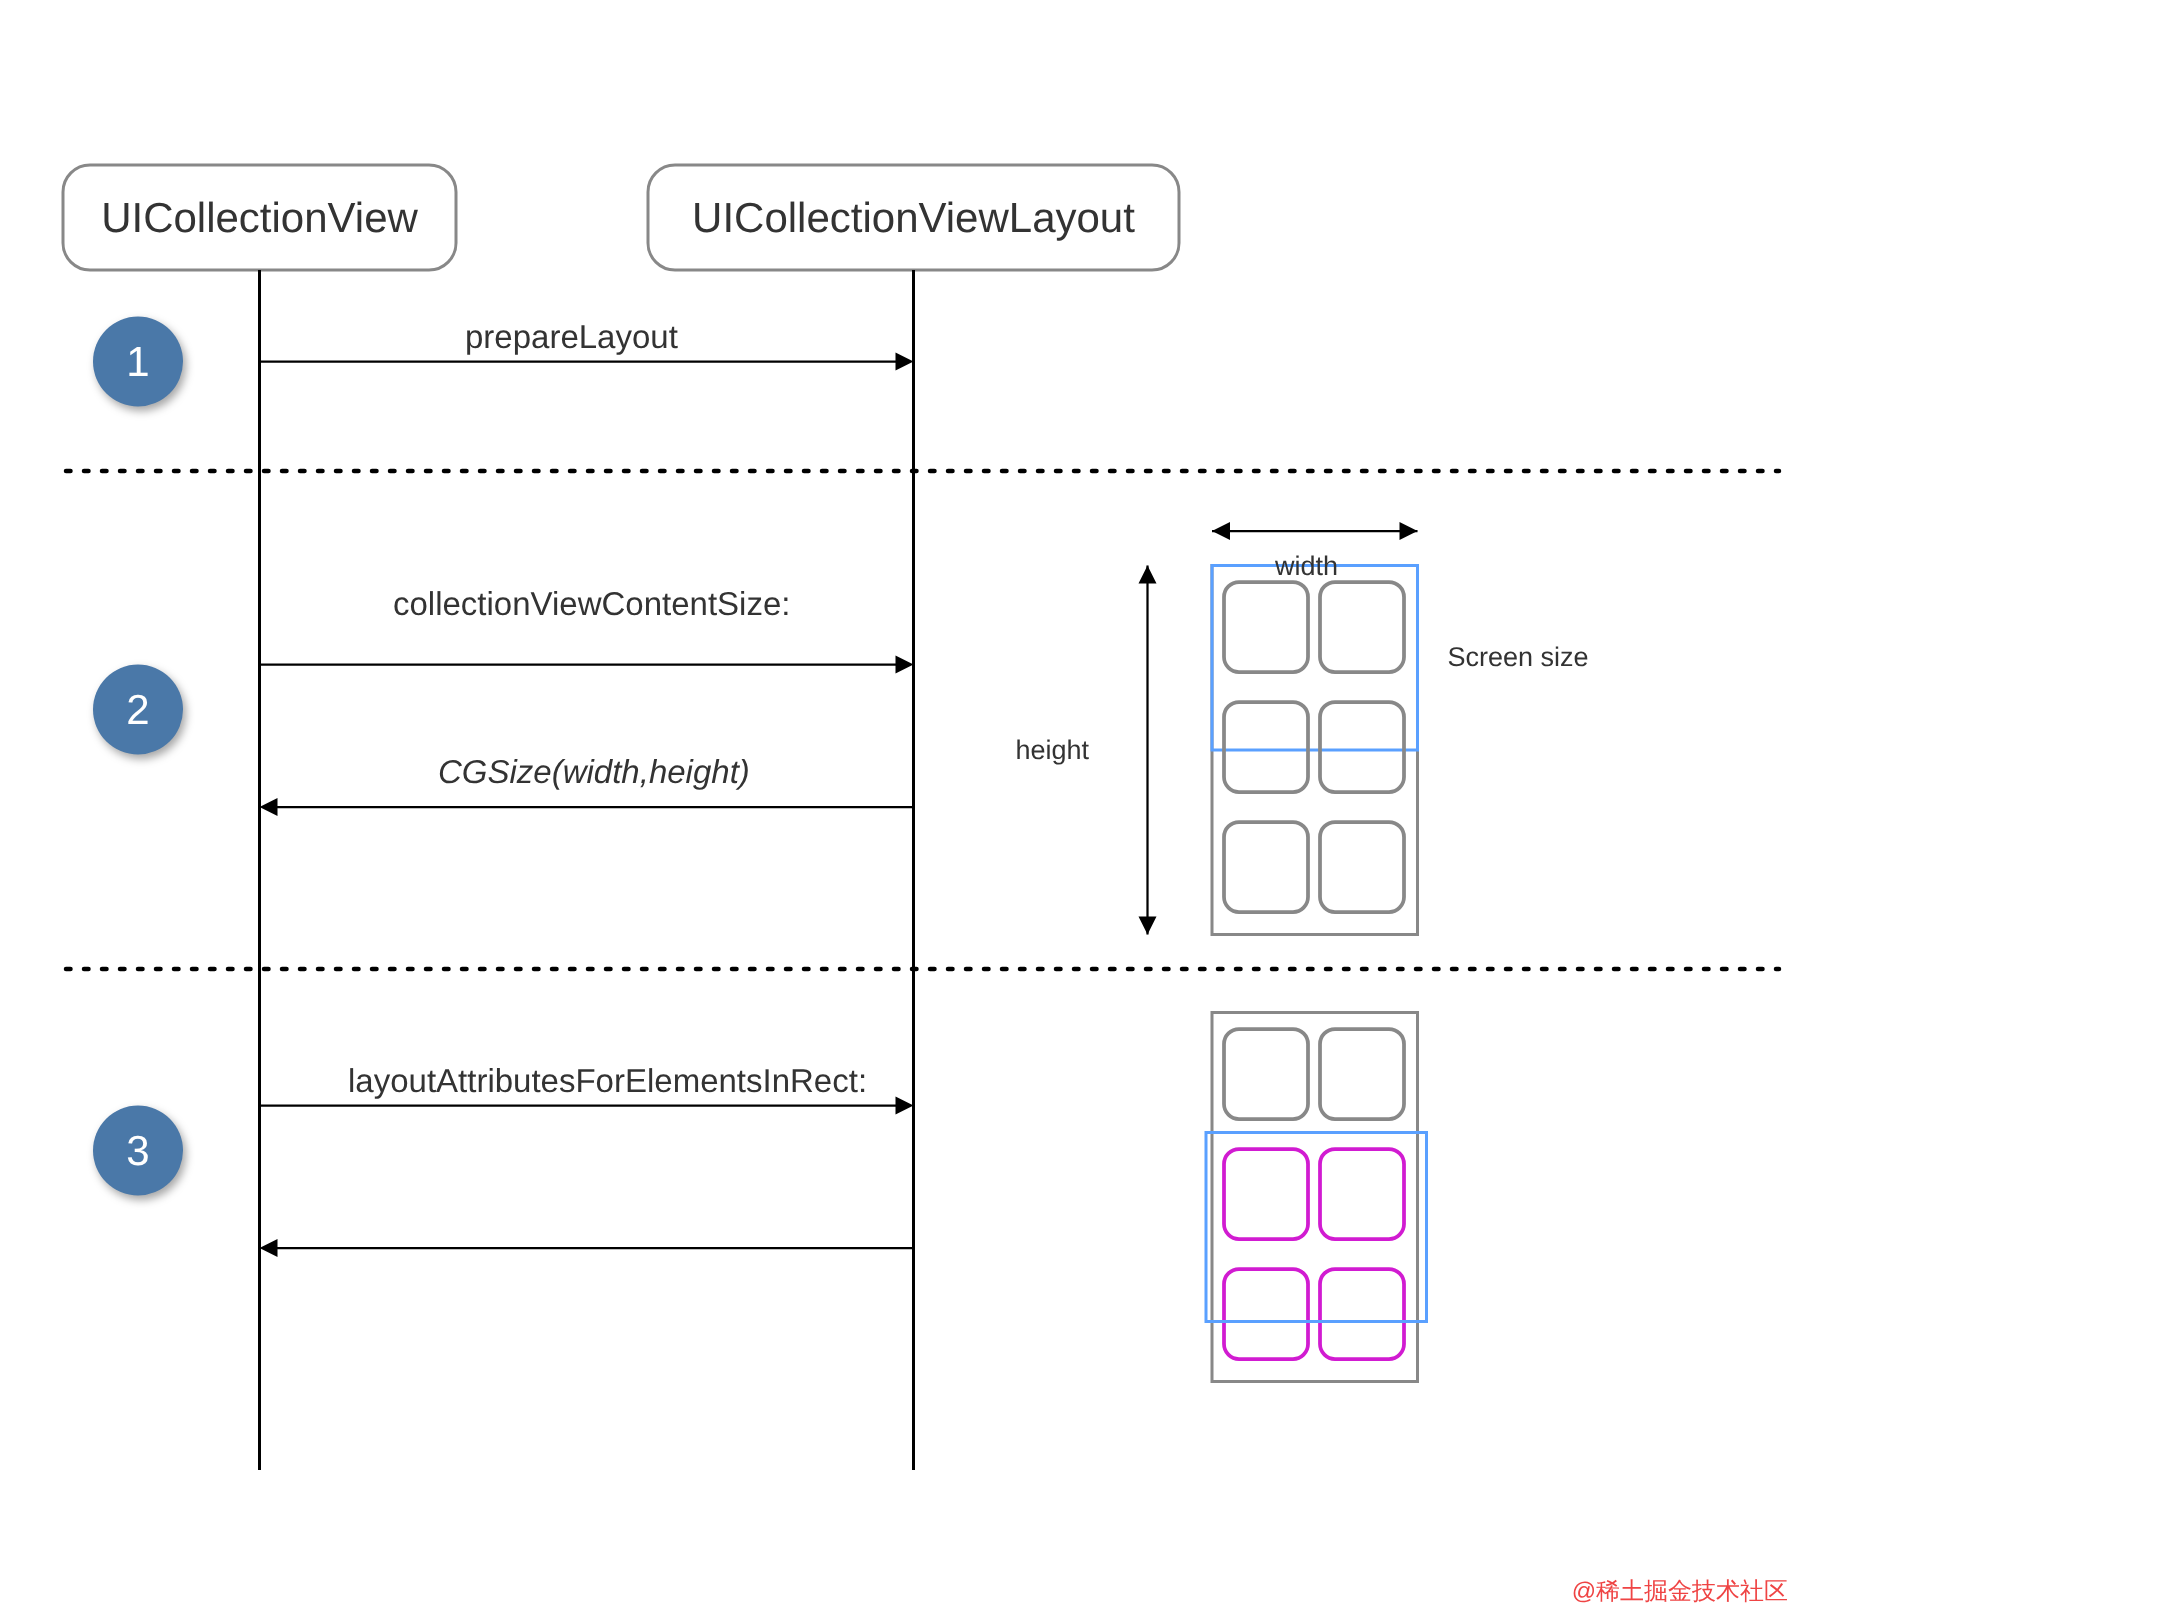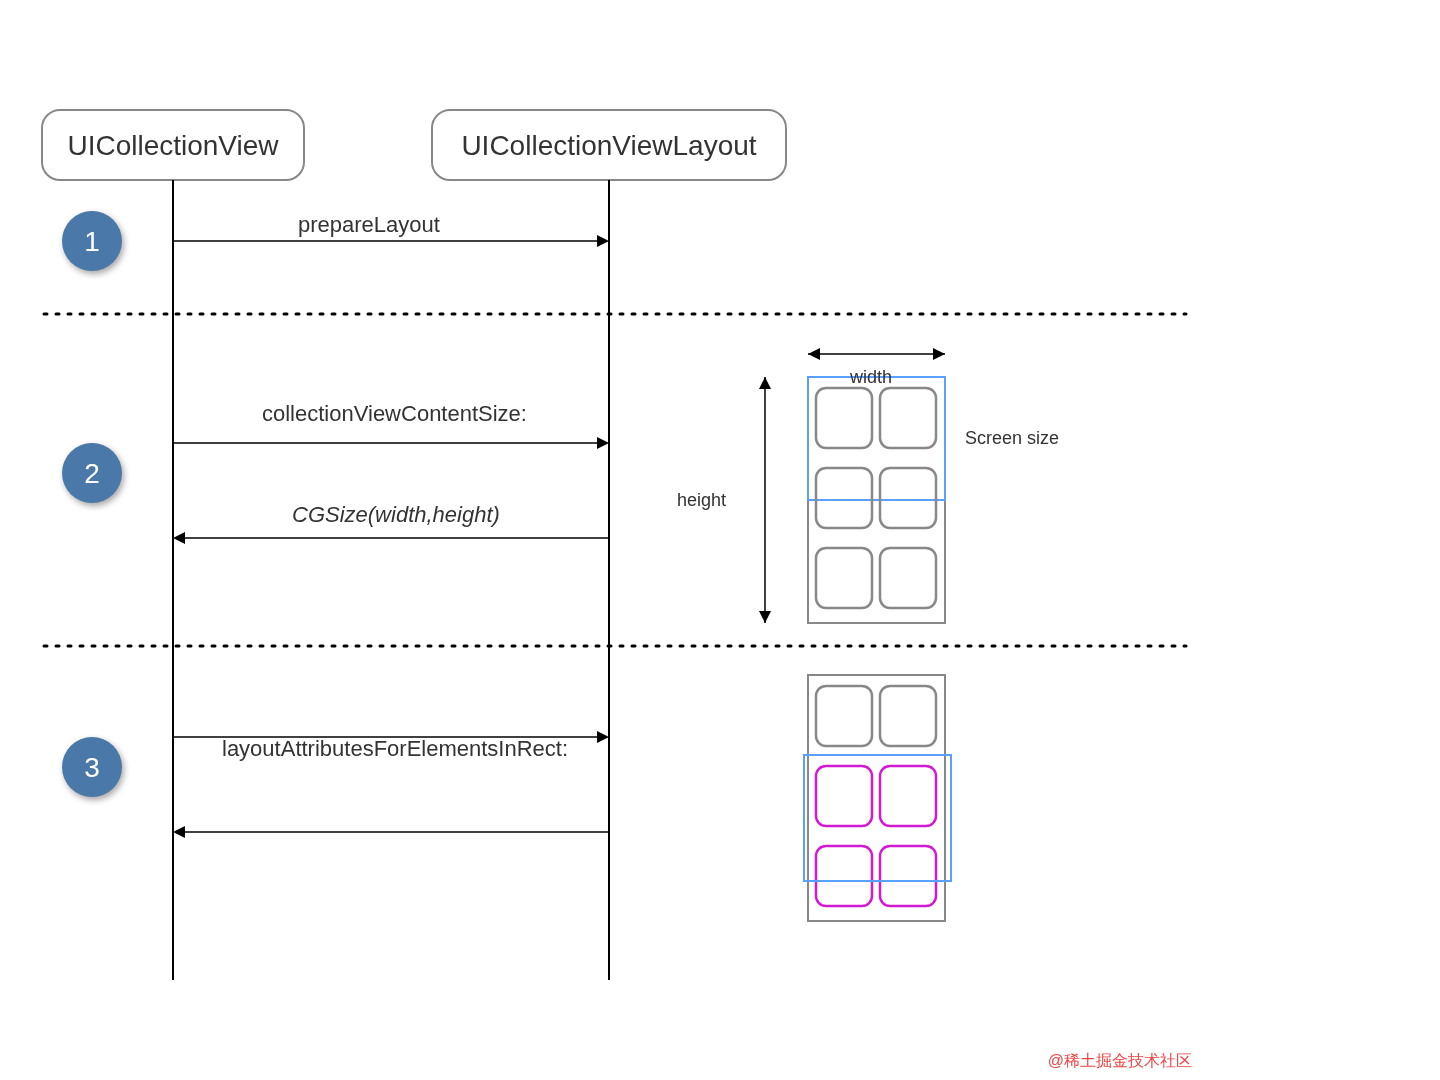--- a/index.html
+++ b/index.html
@@ -91,26 +91,26 @@
 
   <rect class="cell-magenta" x="816" y="766" width="56" height="60" rx="10"></rect>
   <rect class="cell-magenta" x="880" y="766" width="56" height="60" rx="10"></rect>
   <rect class="cell-magenta" x="816" y="846" width="56" height="60" rx="10"></rect>
   <rect class="cell-magenta" x="880" y="846" width="56" height="60" rx="10"></rect>
 
   <rect class="frame-blue" x="804" y="755" width="147" height="126"></rect>
 
 </svg>
 
-<div class="label" style="left:298px;top:212px;">prepareLayout</div>
+<div class="label" style="left:310px;top:212px;">prepareLayout</div>
 
-<div class="label" style="left:262px;top:401px;">collectionViewContentSize:</div>
+<div class="label" style="left:262px;top:390px;">collectionViewContentSize:</div>
 <div class="label" style="left:292px;top:502px;font-style:italic;">CGSize(width,height)</div>
 
-<div class="label" style="left:222px;top:708px;margin-top:28px;">layoutAttributesForElementsInRect:</div>
+<div class="label" style="left:232px;top:708px;">layoutAttributesForElementsInRect:</div>
 
 <div class="small-label" style="left:850px;top:329px;margin-top:38px;">width</div>
 <div class="small-label" style="left:677px;top:490px;">height</div>
 <div class="small-label" style="left:965px;top:428px;">Screen size</div>
 
 <div class="watermark">@稀土掘金技术社区</div>
 
 </div>
 
 </body></html>

